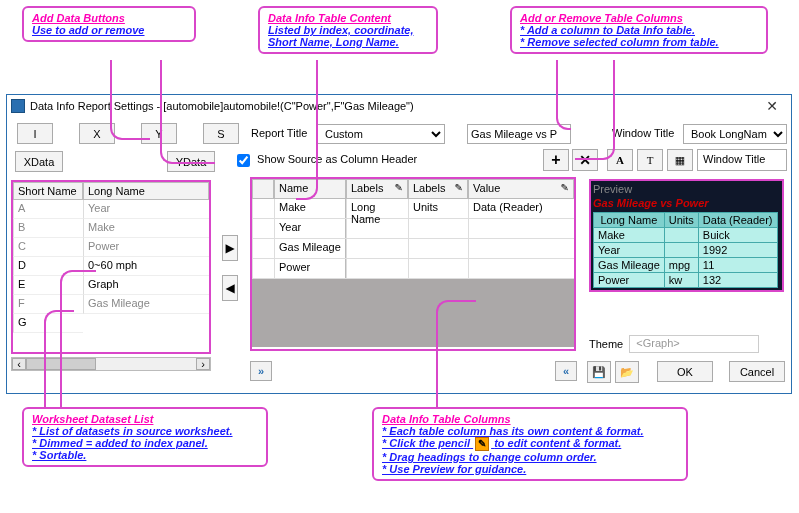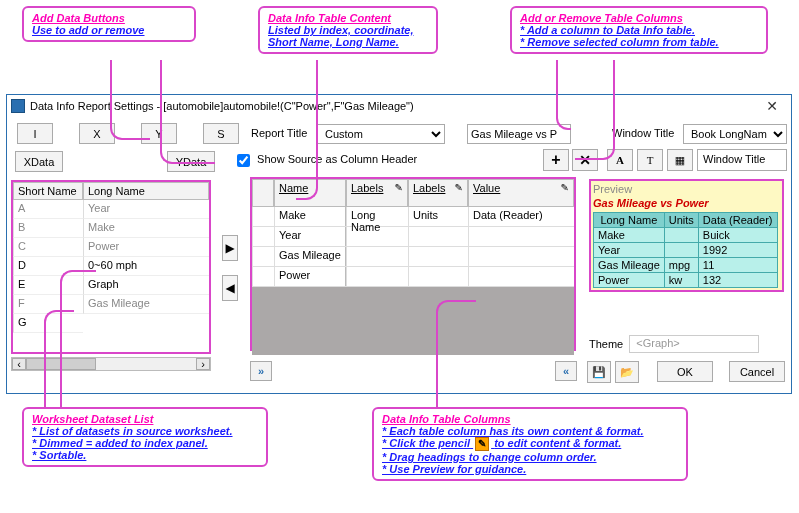--- a/index.html
+++ b/index.html
@@ -42,34 +42,34 @@
   
   .carrow { position:absolute; width:16px; height:26px; border:1px solid #aaa; background:#f5f5f5; display:flex; align-items:center; justify-content:center; cursor:pointer; font-size:12px;}
 
   
   .lbl { position:absolute; }
   select, input[type=text] { border:1px solid #aaa; background:#fff; height:20px; padding:0 3px;}
   input[type=checkbox]{ width:13px; height:13px; margin:0 4px 0 0; vertical-align:middle;}
 
   .center-table { position:absolute; top:60px; left:243px; width:326px; height:174px; border:2px solid #d946c9; background:#fff;}
   .ct-head{display:flex; background:#f3f3f3;}
-  .ct-head div{border:1px solid #bbb; padding:2px 4px; height:28px; overflow:hidden;text-decoration:underline;}
+  .ct-head div{border:1px solid #bbb; padding:2px 4px; height:20px; overflow:hidden;}
   .pencil{font-size:10px; float:right;}
   .ct-body{height:148px; background:#aba8a8; position:relative;}
   .ct-rows{background:#fff;}
   .ct-row{display:flex; border-bottom:1px solid #ddd;}
   .ct-row div{border-left:1px solid #ddd; padding:2px 4px; height:19px;}
   .cc1{width:22px;} .cc2{width:72px;} .cc3{width:62px;} .cc4{width:60px;} .cc5{flex:1;}
   .ct-row .cc2{border-right:1px solid #bbb;}
 
   .dblarr{position:absolute; width:22px; height:20px; border:1px solid #aaa; background:#f2f2f2; display:flex; align-items:center; justify-content:center; font-weight:bold; color:#2a6fb0;}
 
   
   .sqbtn{border:1px solid #aaa; width:26px; height:22px; display:inline-flex; align-items:center; justify-content:center; background:#f3f3f3; cursor:pointer;}
-  .prev-box{position:absolute; top:62px; left:582px; width:195px; border:2px solid #d946c9; background:#fef9c3; padding:2px;}
+  .prev-box{position:absolute; top:62px; left:582px; width:195px; border:2px solid #d946c9; background:#0f172a; padding:2px;}
   .prev-title{color:#888;}
   .prev-ct{color:#d00000; font-style:italic; font-weight:bold; padding:2px 0 3px 0;}
   .ptable{border-collapse:collapse; font-size:10px;}
   .ptable th{background:#7fd0cd; border:1px solid #4aa; padding:1px 4px; font-weight:normal;}
   .ptable td{background:#b8f0ea; border:1px solid #4aa; padding:1px 4px; text-align:left;}
   .ptable td.lh{text-align:left;}
 
   .theme-row{position:absolute; top:218px; left:582px; display:flex; align-items:center; gap:6px;}
   .theme-row .txt{border:1px solid #ccc; color:#999; padding:1px 6px; width:130px; height:18px;}
 

